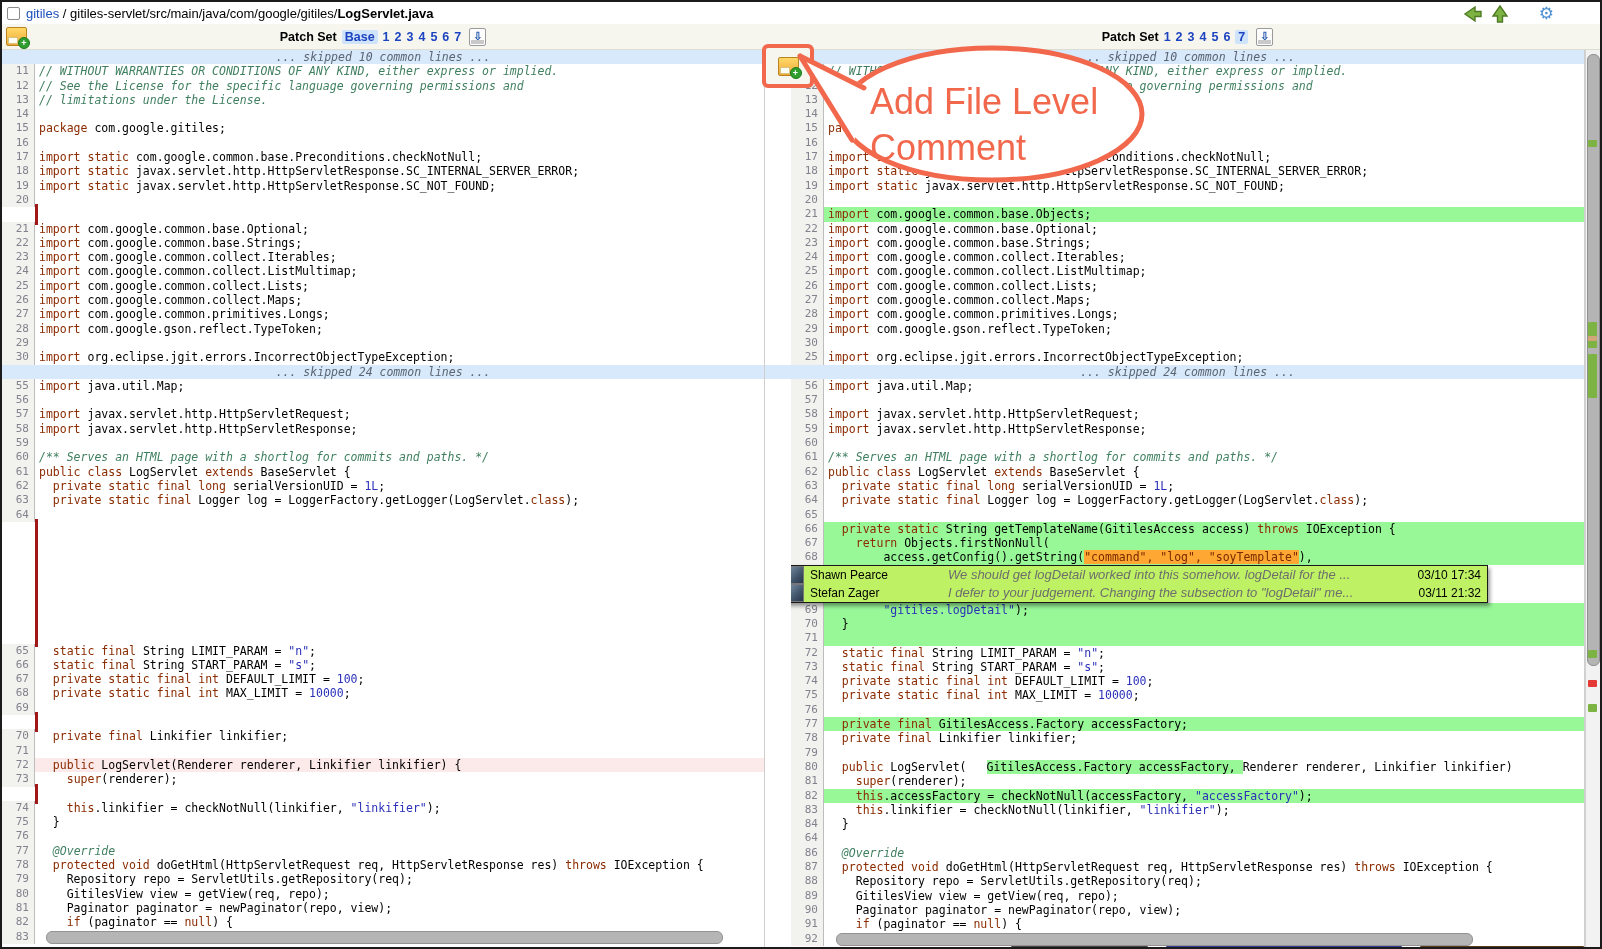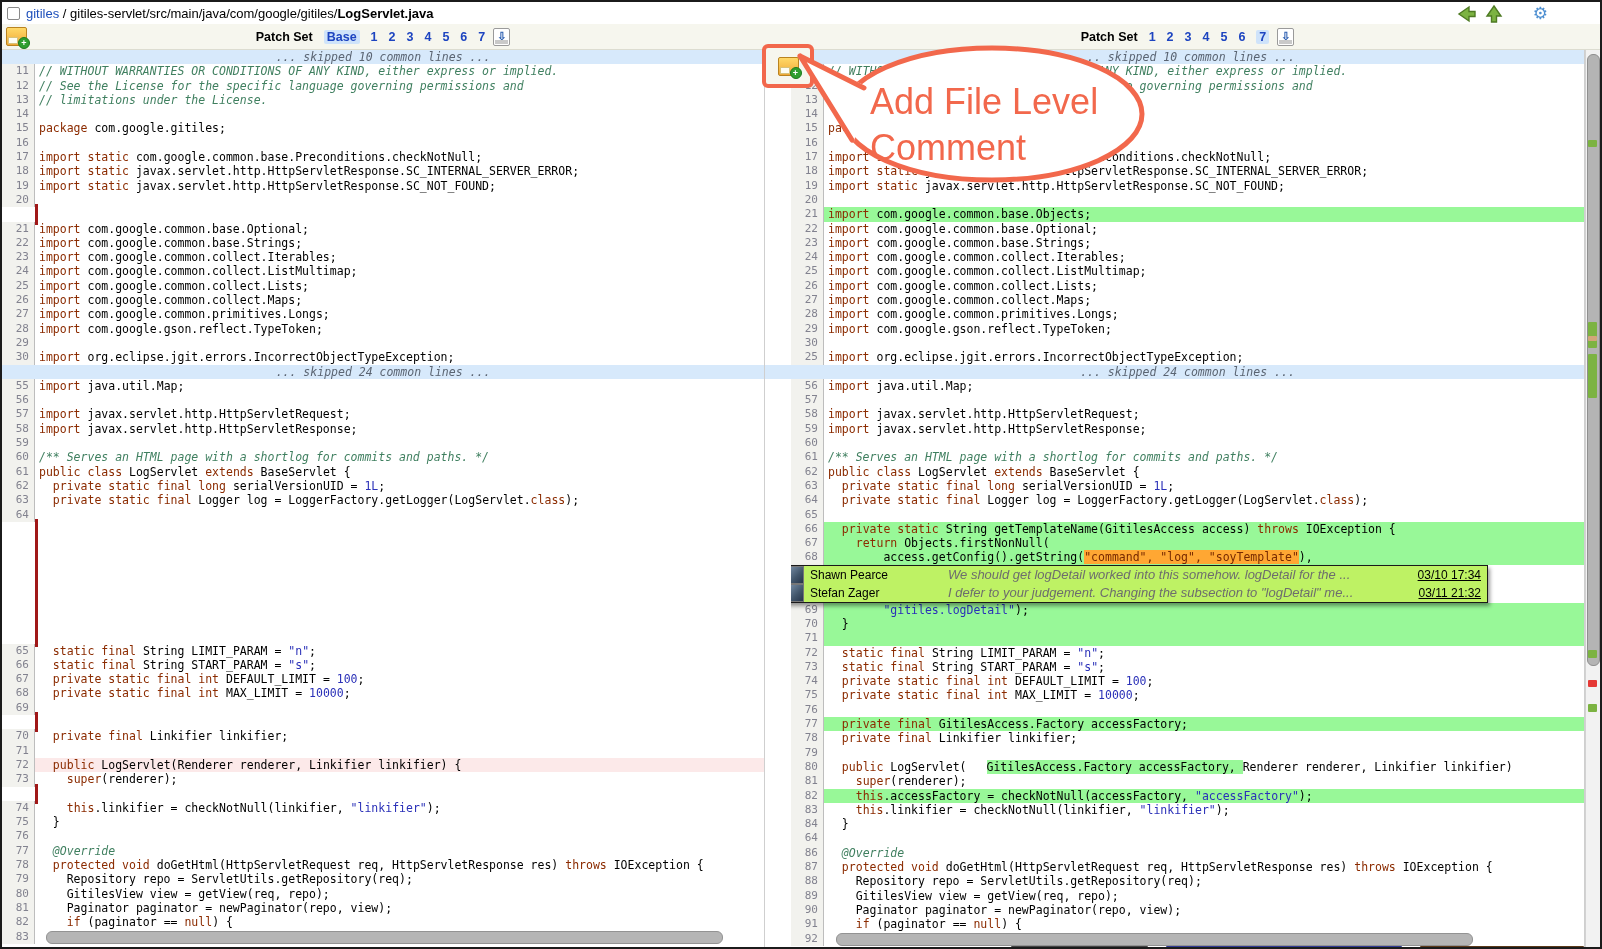--- a/index.html
+++ b/index.html
@@ -1,32 +1,32 @@
 <!DOCTYPE html>
 <html><head>
 <meta charset="utf-8">
 <style>
   html,body{margin:0;padding:0;background:#fff;}
   .frame{position:relative;width:1602px;height:949px;box-sizing:border-box;border:2px solid #1b1b1b;background:#fff;overflow:hidden;font-family:"Liberation Sans",sans-serif;}
   
-  .topbar{height:21px;display:flex;align-items:center;padding:1px 6px 0 5px;background:#fff;}
+  .topbar{height:21px;display:flex;align-items:center;padding:1px 0 0 5px;background:#fff;}
   .cb{width:11px;height:11px;border:1px solid #8a8a8a;border-radius:2px;background:#fff;margin-right:6px;flex:0 0 auto;}
   .crumb{font-size:13px;color:#000;white-space:nowrap;}
   .crumb .repo{color:#1d4fbb;}
   .crumb .file{font-weight:bold;}
   .top-icons{margin-left:auto;display:flex;align-items:center;gap:8px;padding-right:46px;}
   .gear{color:#4d8fd1;font-size:17px;line-height:16px;margin-left:22px;}
   
   .hdr{height:25px;display:flex;background:#f6f6ee;border-bottom:1px solid #dcdcd0;position:relative;}
   .hdr-left{width:762px;position:relative;display:flex;align-items:center;justify-content:center;}
   .hdr-gap{width:26px;}
   .hdr-right{flex:1;display:flex;align-items:center;justify-content:center;}
   .hdr-end{width:15px;}
   .psbar{display:flex;align-items:center;gap:5px;font-size:12.5px;font-weight:bold;color:#000;}
-  .pslink{color:#1d44c0;cursor:pointer;margin-left:6px;}
+  .pslink{color:#1d44c0;cursor:pointer;}
   .pschip{background:#cfe3fa;border-radius:2px;padding:0 3px;}
   .dlicon{width:15px;height:16px;border:1px solid #9a9a9a;background:#fff;border-radius:2px;margin-left:3px;display:inline-flex;align-items:center;justify-content:center;font-size:11px;color:#2a5db0;position:relative;}
   .dlicon::after{content:"";position:absolute;left:1px;right:1px;bottom:1px;height:4px;background:#c9c9c9;}
   .ficon{width:19px;height:17px;background:linear-gradient(#ffd968,#f0a837);border:1px solid #b9831f;border-radius:2px;position:relative;flex:0 0 auto;}
   .ficon::before{content:"";position:absolute;left:1px;bottom:1px;width:8px;height:5px;background:#fdfdf4;border:1px solid #d8c27a;}
   .ficon::after{content:"+";position:absolute;right:-4px;bottom:-4px;width:10px;height:10px;border-radius:50%;background:#2f9e2f;border:1px solid #1c7a1c;color:#fff;font-size:9px;font-weight:bold;line-height:10px;text-align:center;}
   .hdr-left .ficon{position:absolute;left:4px;top:3px;}
   
   .hlbox{position:absolute;left:760px;top:20px;width:44px;height:36px;border:4px solid #f2684c;border-radius:6px;background:#f6f6ee;z-index:45;display:flex;align-items:center;justify-content:center;}
   
@@ -61,21 +61,21 @@
   .clip .c2{width:260px;background:#303a92;}
   .clip .c3{width:180px;background:#5c3a1a;}
   
   .gapstrip{position:absolute;left:0;right:0;height:14.3px;background:#d7e9fb;}
   
   .cwidget{position:relative;z-index:30;margin-left:-8px;width:703px;background:#bef264;border:1px solid #1a1a1a;box-shadow:2px 3px 4px rgba(0,0,0,.4);font-family:"Liberation Sans",sans-serif;}
   .cmt-row{display:flex;align-items:center;height:18px;overflow:hidden;}
   .avatar{width:16px;height:16px;flex:0 0 auto;margin:0 6px 0 2px;border:1px solid #777;background:linear-gradient(135deg,#7d93ab,#42566b 60%,#27364a);}
   .cname{width:138px;flex:0 0 auto;font-size:12px;color:#000;white-space:nowrap;}
   .cprev{flex:1;font-size:13px;color:#6d6d6d;white-space:nowrap;overflow:hidden;font-style:italic;}
-  .ctime{flex:0 0 auto;font-size:12px;color:#000;padding:0 6px 0 10px;text-decoration:underline;}
+  .ctime{flex:0 0 auto;font-size:12px;color:#000;padding:0 6px 0 10px;}
   
   .overlay{position:absolute;inset:0;pointer-events:none;z-index:60;}
   
   .navsvg{display:block;}
 </style>
 </head>
 <body>
 
 <div class="frame">
 

